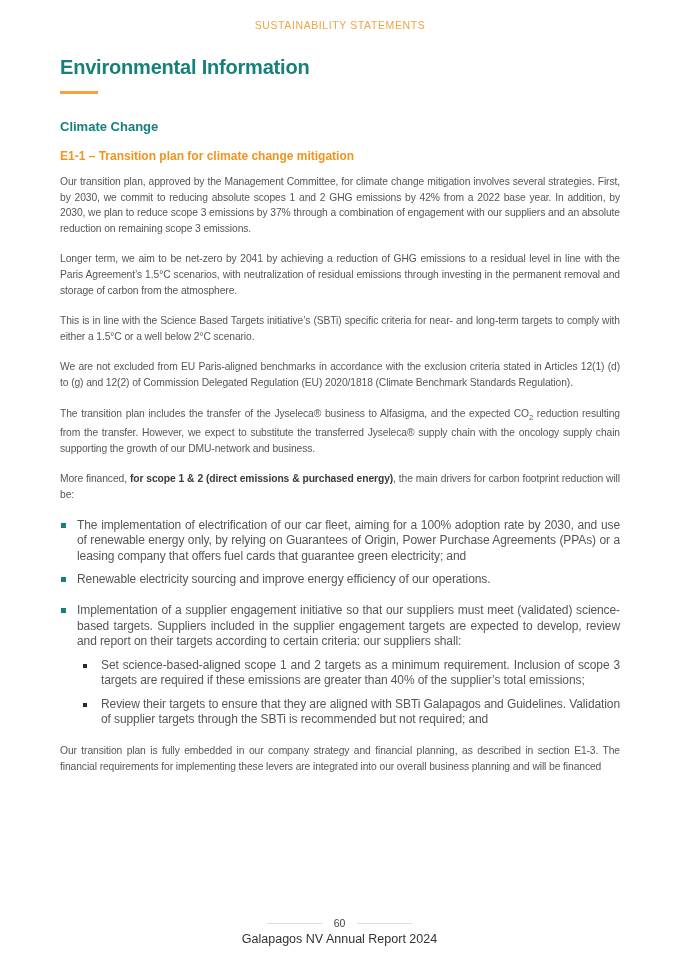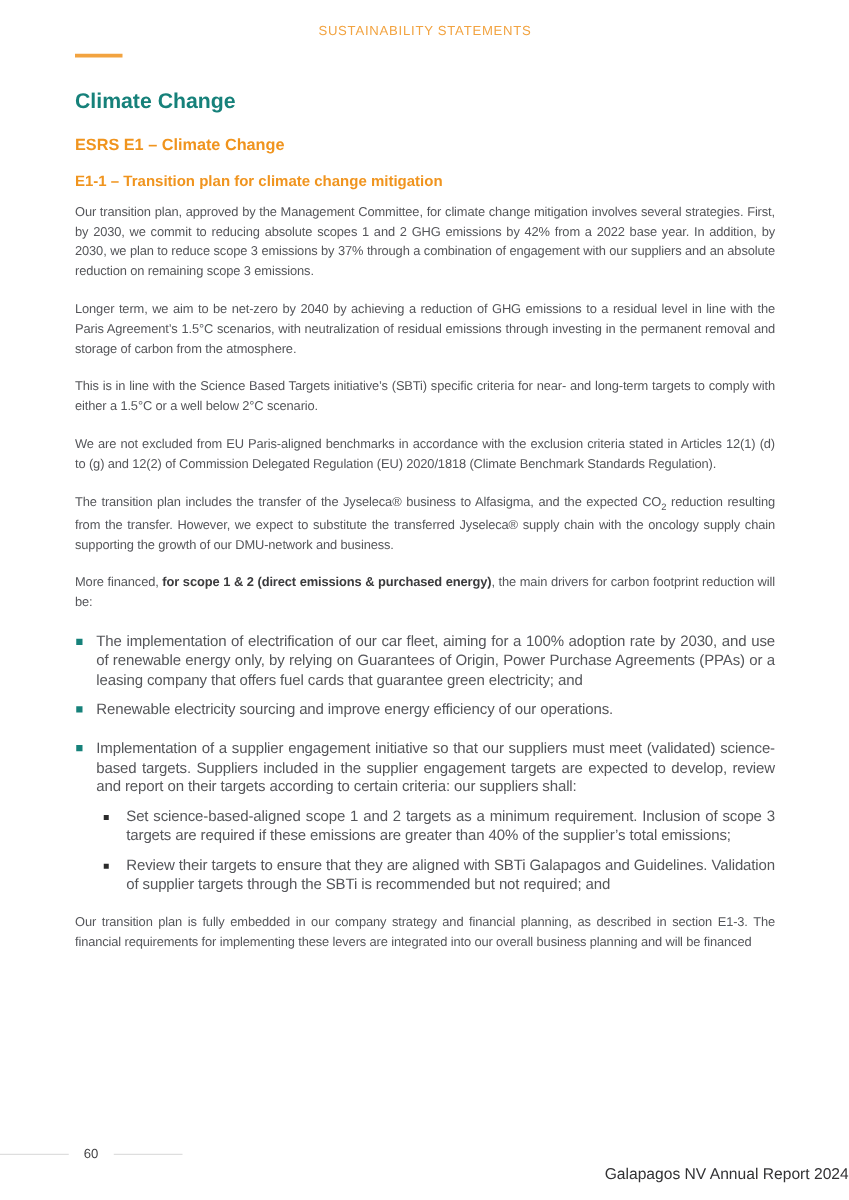--- a/index.html
+++ b/index.html
@@ -47,21 +47,21 @@
     color: #16817A;
     letter-spacing: -0.2px;
   }
   .h1-rule {
     width: 38px; height: 3px;
     background: #F2A340;
     margin-top: 12px;
   }
   .h2 {
     margin-top: 25px;
-    font-size: 17px;
+    font-size: 13px;
     font-weight: bold;
     color: #16817A;
   }
   .h3 {
     margin-top: 17px;
     font-size: 13px;
     font-weight: bold;
     color: #F0941E;
   }
   .h4 {
@@ -121,53 +121,52 @@
   .closing { margin-top: 26px; }
   
   .footer {
     position: absolute;
     left: 0; right: 0; bottom: 14px;
     text-align: center;
   }
   .page-num-row {
     display: flex;
     align-items: center;
-    justify-content: flex-start;
+    justify-content: center;
     gap: 12px;
   }
   .page-num-rule { width: 55px; height: 1px; background: #DEDEDE; }
   .page-num { font-size: 10.5px; color: #454547; }
   .report-title {
     margin-top: 3px;
     font-size: 12.5px;
     color: #323234;
     font-weight: normal;
-    text-align: right;
   }
 </style>
 </head>
 <body>
 
 <div class="page">
 
   <div class="header">
     <div class="doc-subtitle">SUSTAINABILITY STATEMENTS</div>
   </div>
 
+  <div class="h1">Environmental Information</div>
   <div class="h1-rule"></div>
 
   <div class="h2">Climate Change</div>
-  <div class="h3">ESRS E1 – Climate Change</div>
   <div class="h4">E1-1 – Transition plan for climate change mitigation</div>
 
   <div class="body-copy">
 
     <p class="para">Our transition plan, approved by the Management Committee, for climate change mitigation involves several strategies. First, by 2030, we commit to reducing absolute scopes 1 and 2 GHG emissions by 42% from a 2022 base year. In addition, by 2030, we plan to reduce scope 3 emissions by 37% through a combination of engagement with our suppliers and an absolute reduction on remaining scope 3 emissions.</p>
 
-    <p class="para">Longer term, we aim to be net-zero by 2040 by achieving a reduction of GHG emissions to a residual level in line with the Paris Agreement’s 1.5°C scenarios, with neutralization of residual emissions through investing in the permanent removal and storage of carbon from the atmosphere.</p>
+    <p class="para">Longer term, we aim to be net-zero by 2041 by achieving a reduction of GHG emissions to a residual level in line with the Paris Agreement’s 1.5°C scenarios, with neutralization of residual emissions through investing in the permanent removal and storage of carbon from the atmosphere.</p>
 
     <p class="para">This is in line with the Science Based Targets initiative’s (SBTi) specific criteria for near- and long-term targets to comply with either a 1.5°C or a well below 2°C scenario.</p>
 
     <p class="para">We are not excluded from EU Paris-aligned benchmarks in accordance with the exclusion criteria stated in Articles 12(1) (d) to (g) and 12(2) of Commission Delegated Regulation (EU) 2020/1818 (Climate Benchmark Standards Regulation).</p>
 
     <p class="para"><span>The transition plan includes the transfer of the Jyseleca® business to Alfasigma, and the expected CO</span><sub>2</sub><span> reduction resulting from the transfer. However, we expect to substitute the transferred Jyseleca® supply chain with the oncology supply chain supporting the growth of our DMU-network and business.</span></p>
 
     <p class="para"><span>More financed, </span><span class="bold-inline">for scope 1 &amp; 2 (direct emissions &amp; purchased energy)</span><span>, the main drivers for carbon footprint reduction will be:</span></p>
 
     <ul class="bullets">

